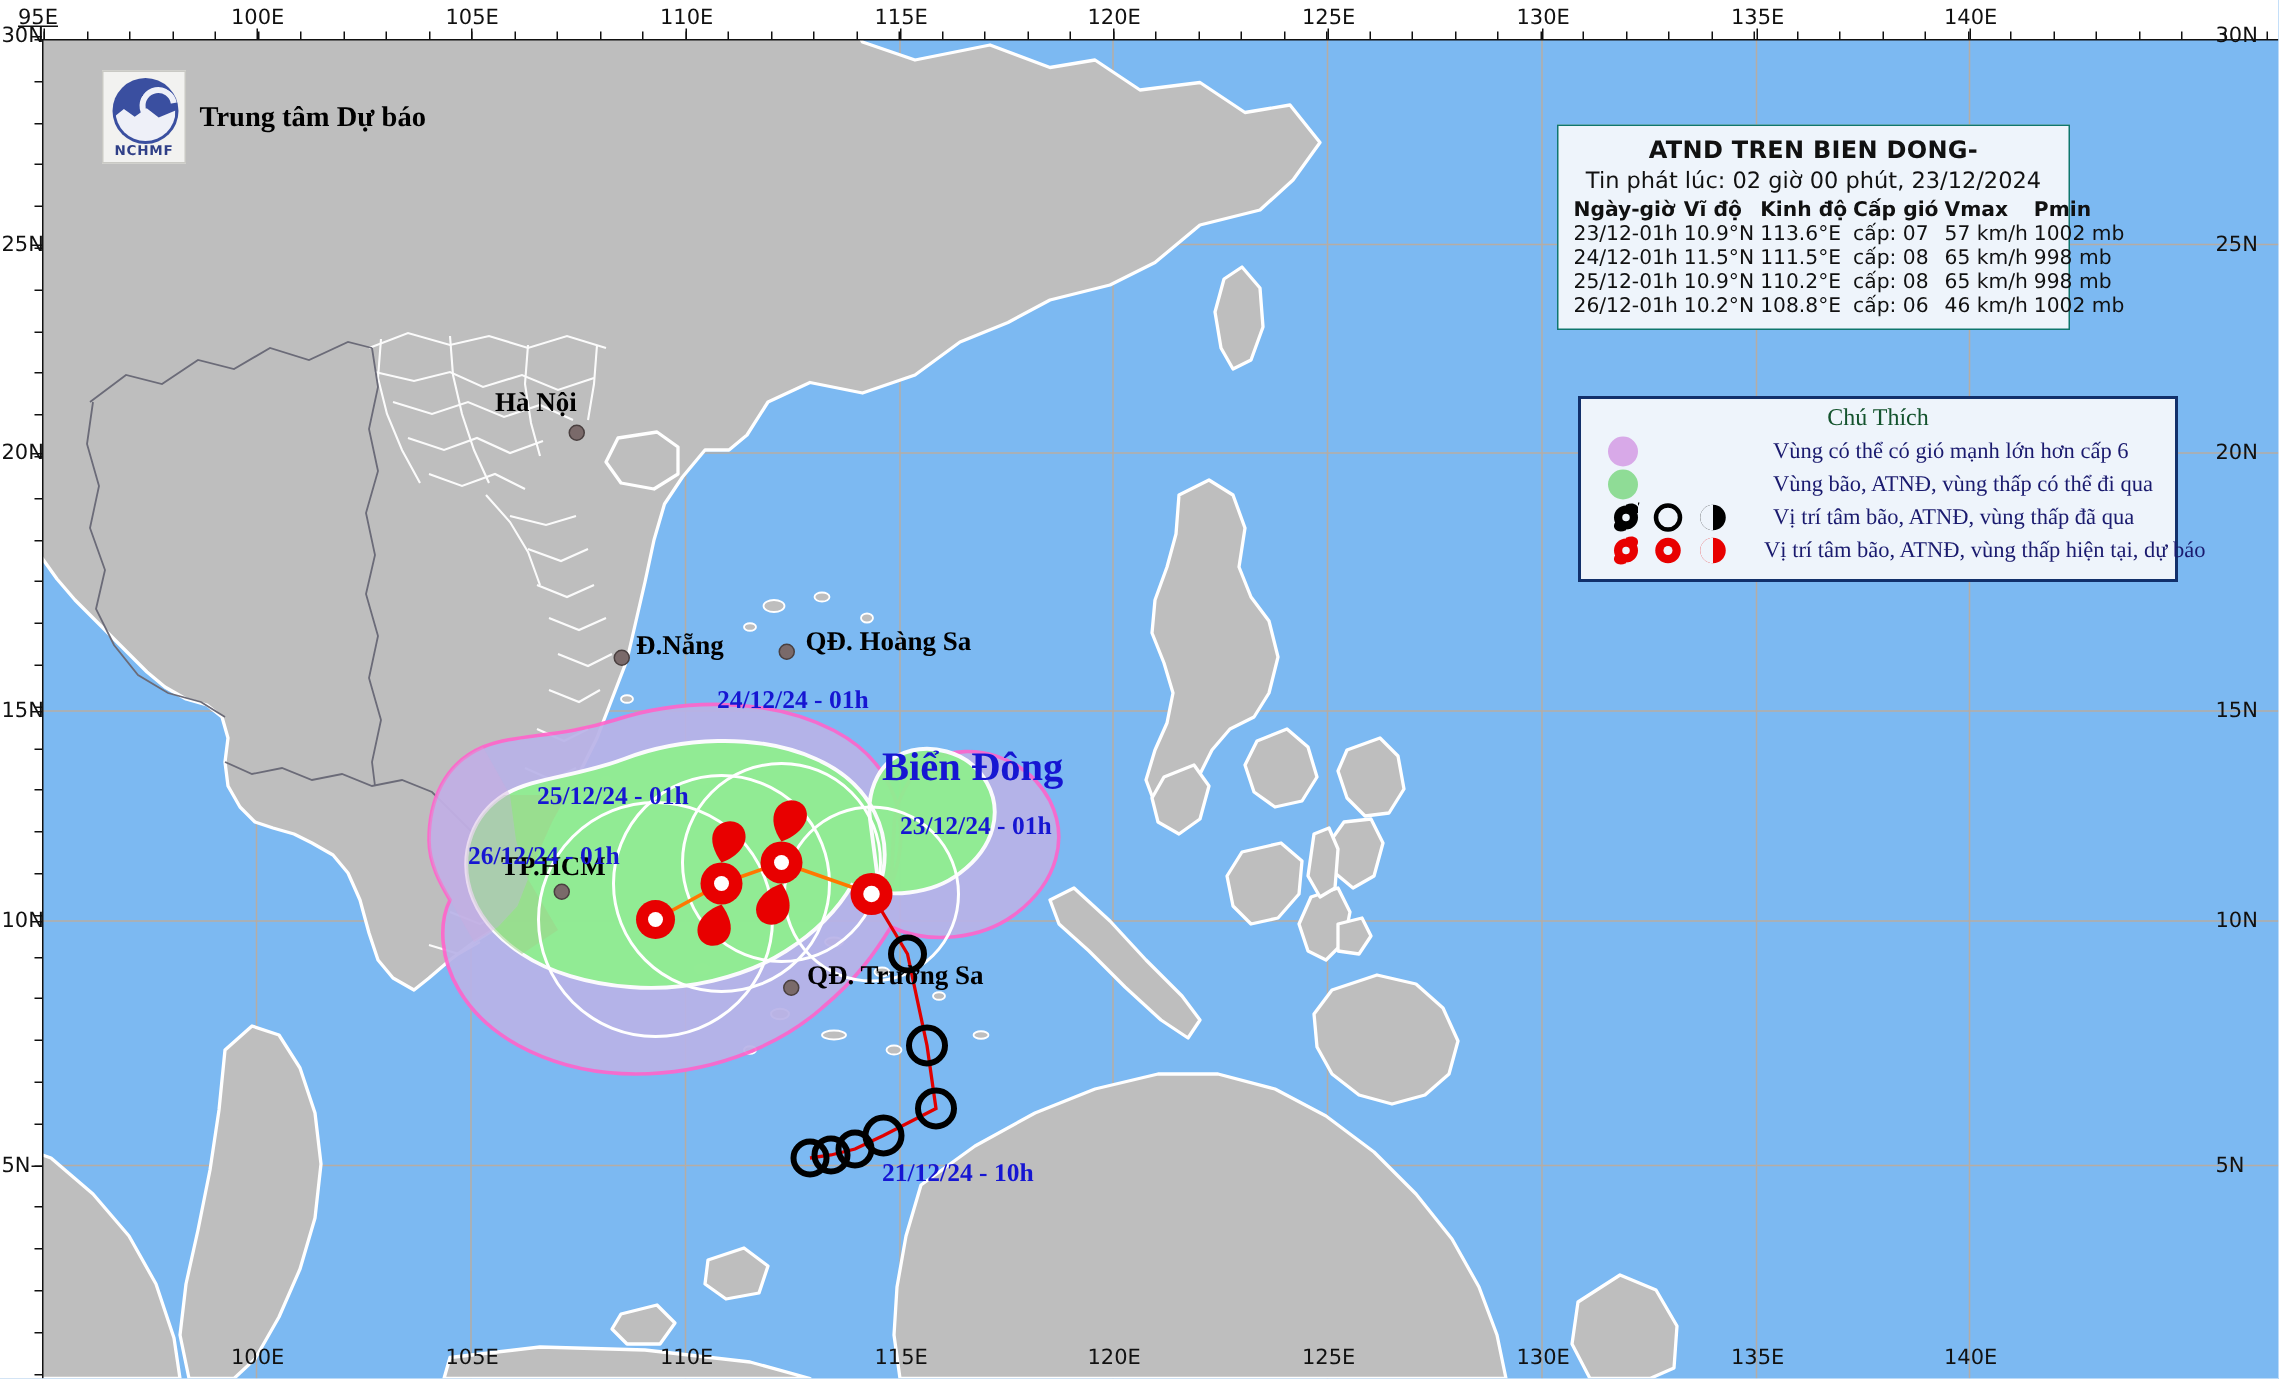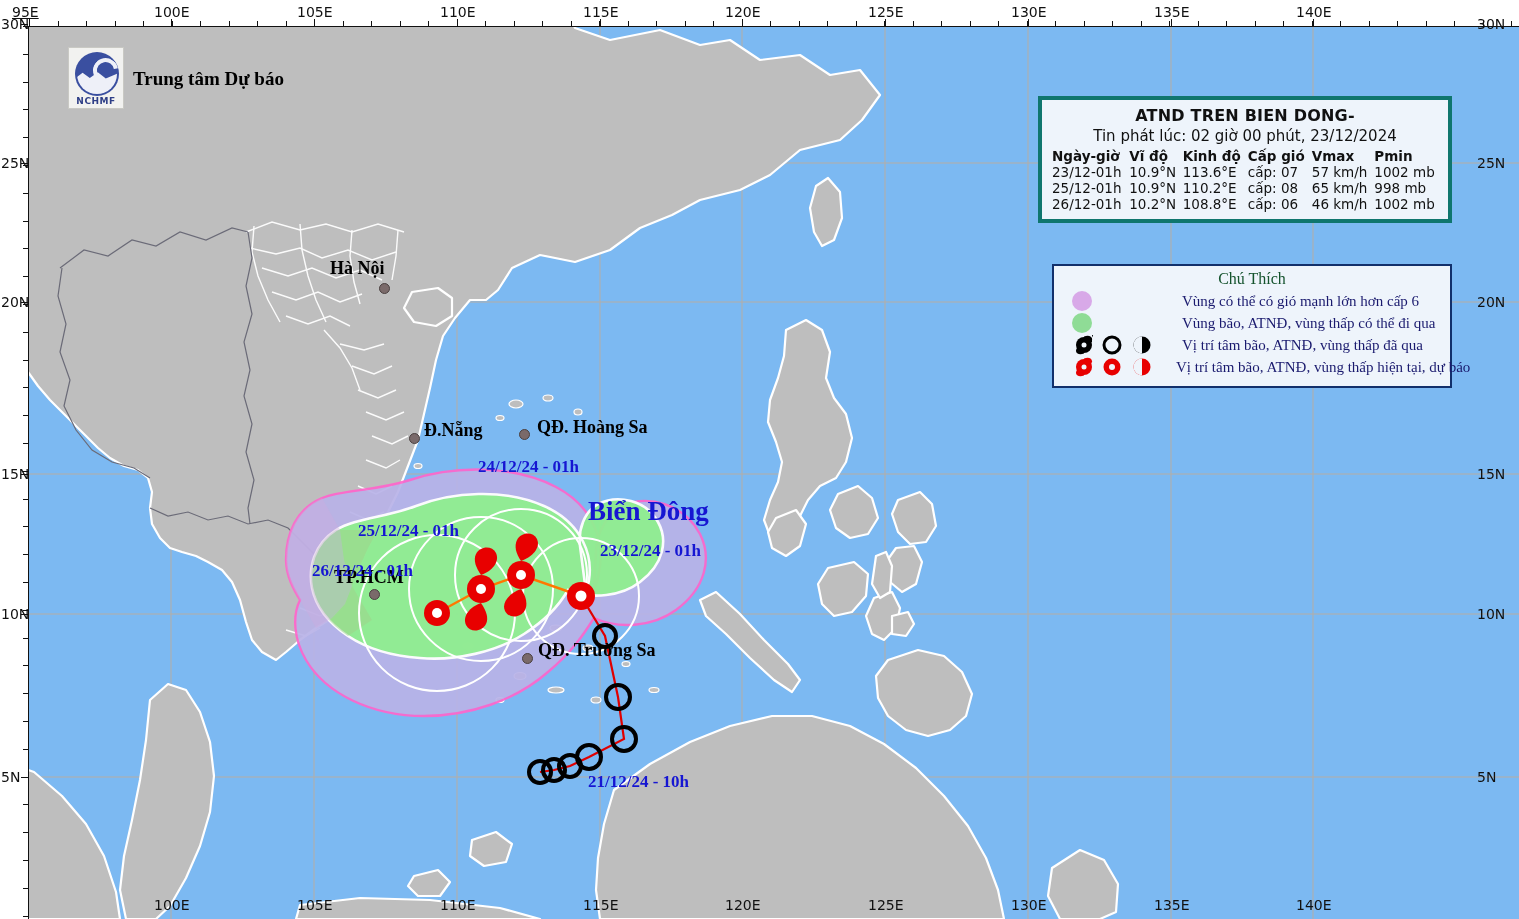--- a/index.html
+++ b/index.html
@@ -33,22 +33,22 @@
                    background:#3a4fa0;}
   #logo-mark .wave{position:absolute;left:8px;top:20px;width:40px;height:26px;border-radius:0 0 22px 22px;
                    background:#eef0f8;clip-path:polygon(0 35%,14% 18%,32% 38%,52% 16%,72% 40%,100% 22%,100% 100%,0 100%);}
   #logo-mark .swirl{position:absolute;left:24px;top:10px;width:17px;height:17px;border-radius:50%;
                     border:4px solid #eef0f8;border-right-color:transparent;transform:rotate(35deg);}
   #logo-mark .nchmf{position:absolute;left:0;bottom:2px;width:100%;text-align:center;
                     font-family:"DejaVu Sans",sans-serif;font-size:9px;font-weight:bold;color:#2f3f87;letter-spacing:.5px;}
   #logo-text{color:#000000;font-weight:bold;font-size:19px;line-height:25px;white-space:nowrap;}
 
   
-  #info-box{position:absolute;left:1038px;top:96px;width:414px;
-            background:#eef4fb;border:4px solid #0f766e;z-index:60;box-sizing:border-box;
+  #info-box{position:absolute;left:1038px;top:83px;width:342px;
+            background:#eef4fb;border:1px solid #0f766e;z-index:60;box-sizing:border-box;
             padding:6px 8px 7px 8px;}
   #info-title{text-align:center;font-family:"DejaVu Sans",sans-serif;font-weight:bold;font-size:16px;color:#111;letter-spacing:.2px;}
   #info-sub{text-align:center;font-family:"DejaVu Sans",sans-serif;font-size:15px;color:#111;margin-top:2px;}
   #info-table{width:100%;border-collapse:collapse;margin-top:3px;
               font-family:"DejaVu Sans",sans-serif;font-size:13.5px;color:#111;}
   #info-table th{font-weight:bold;text-align:left;padding:0 2px;white-space:nowrap;}
   #info-table td{padding:0 2px;white-space:nowrap;}
 
   #legend-box{position:absolute;left:1052px;top:264px;width:400px;
               background:#eef4fb;border:2px solid #12306b;z-index:60;box-sizing:border-box;
@@ -466,20 +466,28 @@
       <tbody id="info-body">
           <tr>
             <td>23/12-01h</td>
             <td>10.9°N</td>
             <td>113.6°E</td>
             <td>cấp: 07</td>
             <td>57 km/h</td>
             <td>1002 mb</td>
           </tr>
           <tr>
+            <td>24/12-01h</td>
+            <td>11.5°N</td>
+            <td>111.5°E</td>
+            <td>cấp: 08</td>
+            <td>65 km/h</td>
+            <td>998 mb</td>
+          </tr>
+          <tr>
             <td>25/12-01h</td>
             <td>10.9°N</td>
             <td>110.2°E</td>
             <td>cấp: 08</td>
             <td>65 km/h</td>
             <td>998 mb</td>
           </tr>
           <tr>
             <td>26/12-01h</td>
             <td>10.2°N</td>

